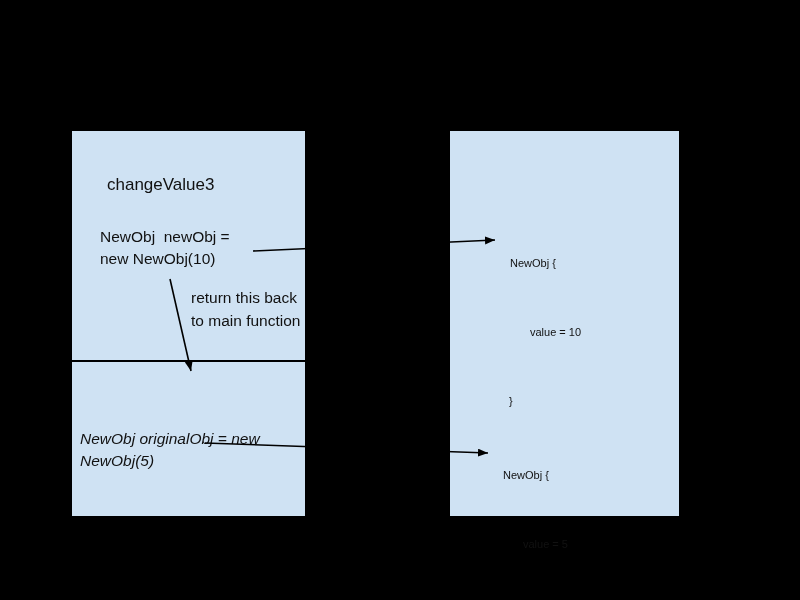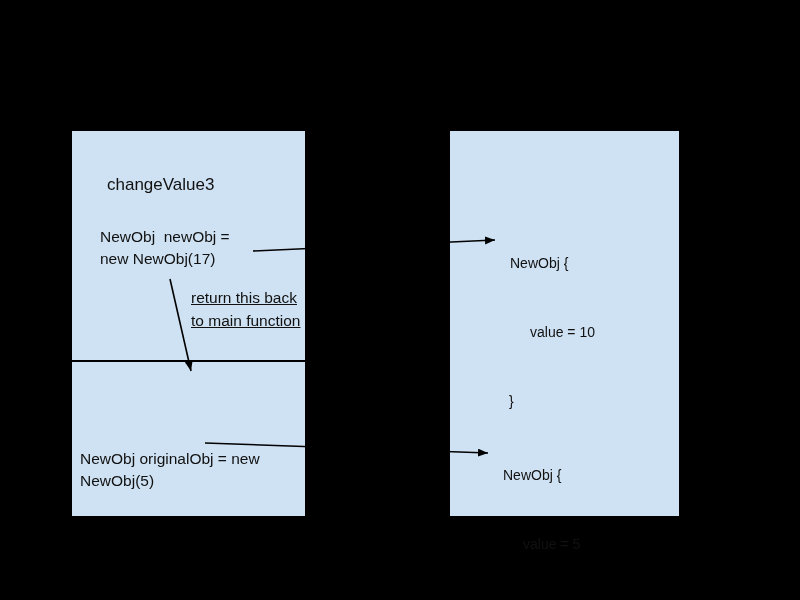--- a/index.html
+++ b/index.html
@@ -26,22 +26,22 @@
     width: 100%; height: 2px;
     background: var(--line, #000000);
   }
   .txt {
     position: absolute;
     color: var(--text, #111111);
     white-space: pre-wrap;
   }
   .frame-title { font-size: 17px; line-height: 20px; }
   .code { font-size: 15.5px; line-height: 22px; }
-  .return-label { font-size: 15.5px; line-height: 23px; text-decoration: underline; }
-  .heap-obj { font-size: 14px; line-height: 23px; }
+  .return-label { font-size: 15.5px; line-height: 23px; }
+  .heap-obj { font-size: 11px; line-height: 23px; }
   .heap-obj .obj-line { white-space: pre; }
   .heap-obj .obj-body { margin-left: 20px; }
   .heap-obj .obj-footer { margin-left: -1px; }
   svg.arrows {
     position: absolute;
     left: 0; top: 0;
     width: 800px; height: 600px;
     pointer-events: none;
   }
 </style>
@@ -52,27 +52,27 @@
 
   <div class="box stack-box">
     <div class="divider"></div>
   </div>
 
   <div class="box heap-box"></div>
 
   <div class="txt frame-title" style="left:107px; top:175px;">changeValue3</div>
 
   <div class="txt code" style="left:100px; top:226px;">NewObj  newObj =
-new NewObj(17)</div>
+new NewObj(10)</div>
 
   <div class="txt return-label" style="left:191px; top:286px;">return this back
 to main function</div>
 
 
-  <div class="txt code" style="left:80px; top:448px;">NewObj originalObj = new
+  <div class="txt code" style="left:80px; top:428px;font-style:italic;">NewObj originalObj = new
 NewObj(5)</div>
 
   <div class="txt heap-obj" style="left:510px; top:206px;">
     <div class="obj-line">NewObj {</div>
     <div class="obj-line obj-body">value = 10</div>
     <div class="obj-line obj-footer">}</div>
   </div>
 
   <div class="txt heap-obj" style="left:503px; top:418px;">
     <div class="obj-line">NewObj {</div>

